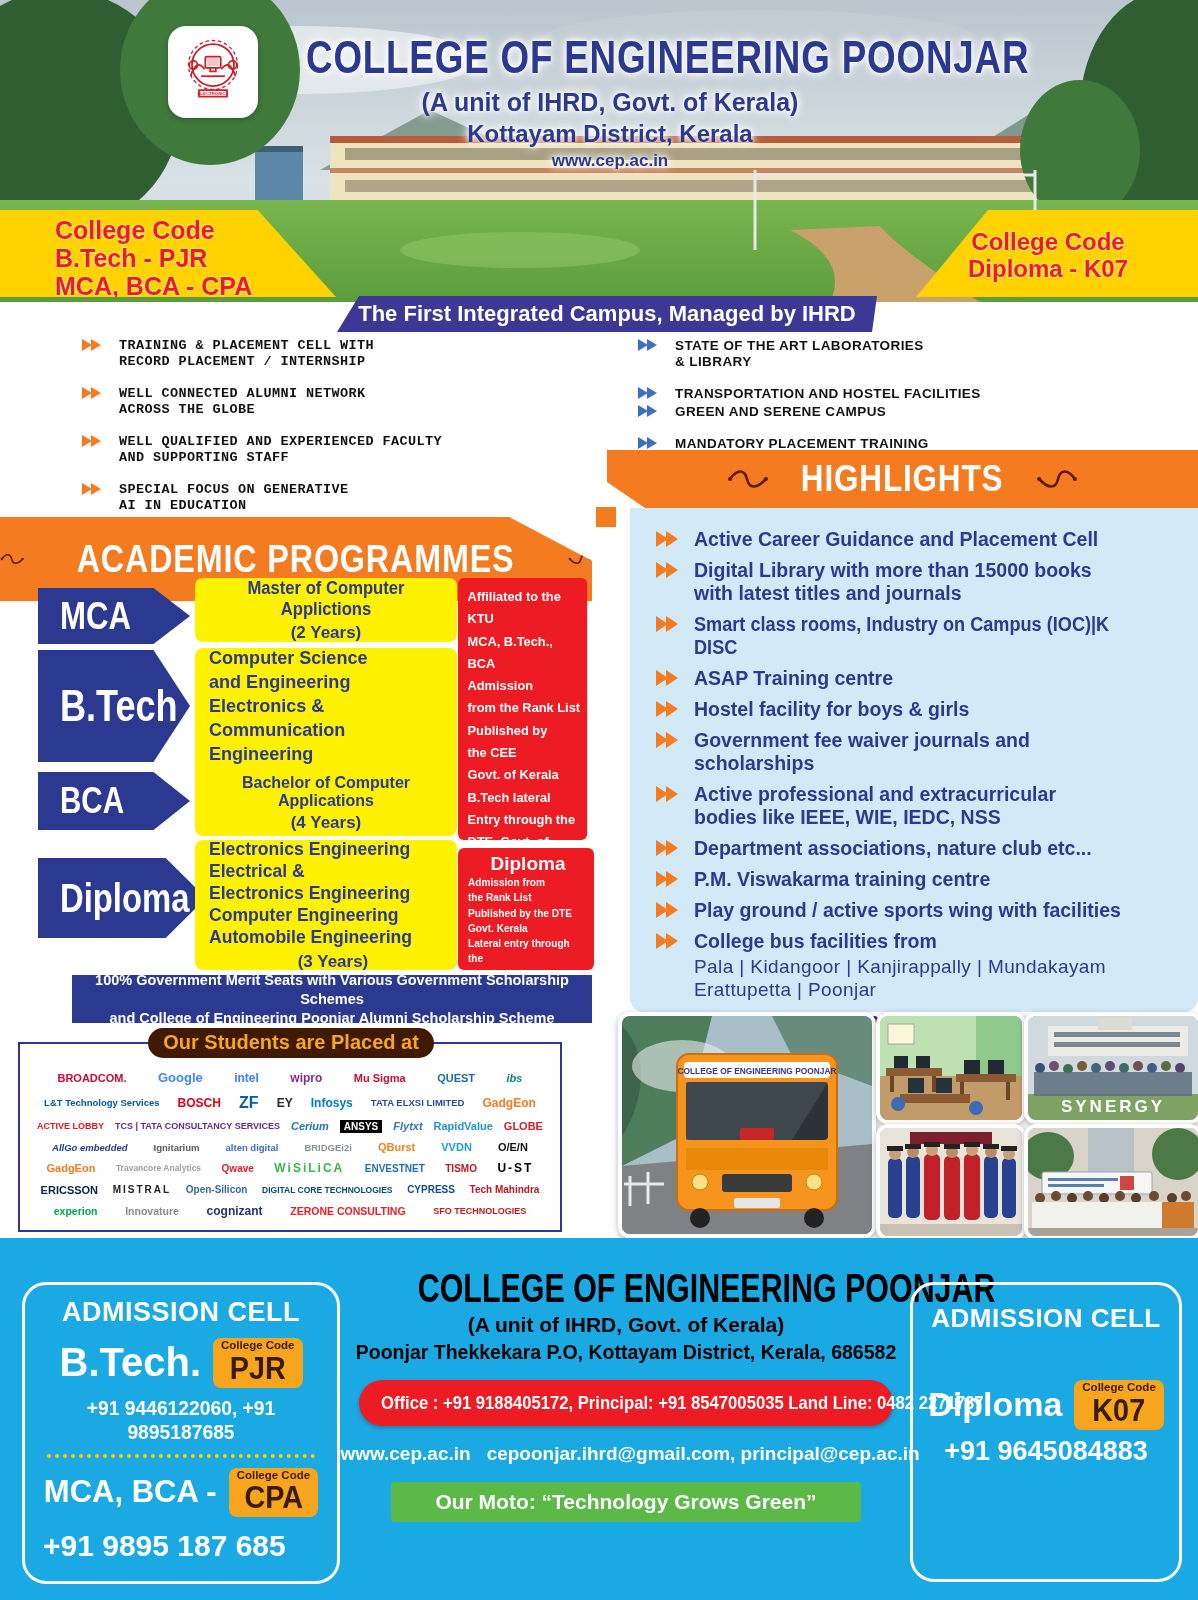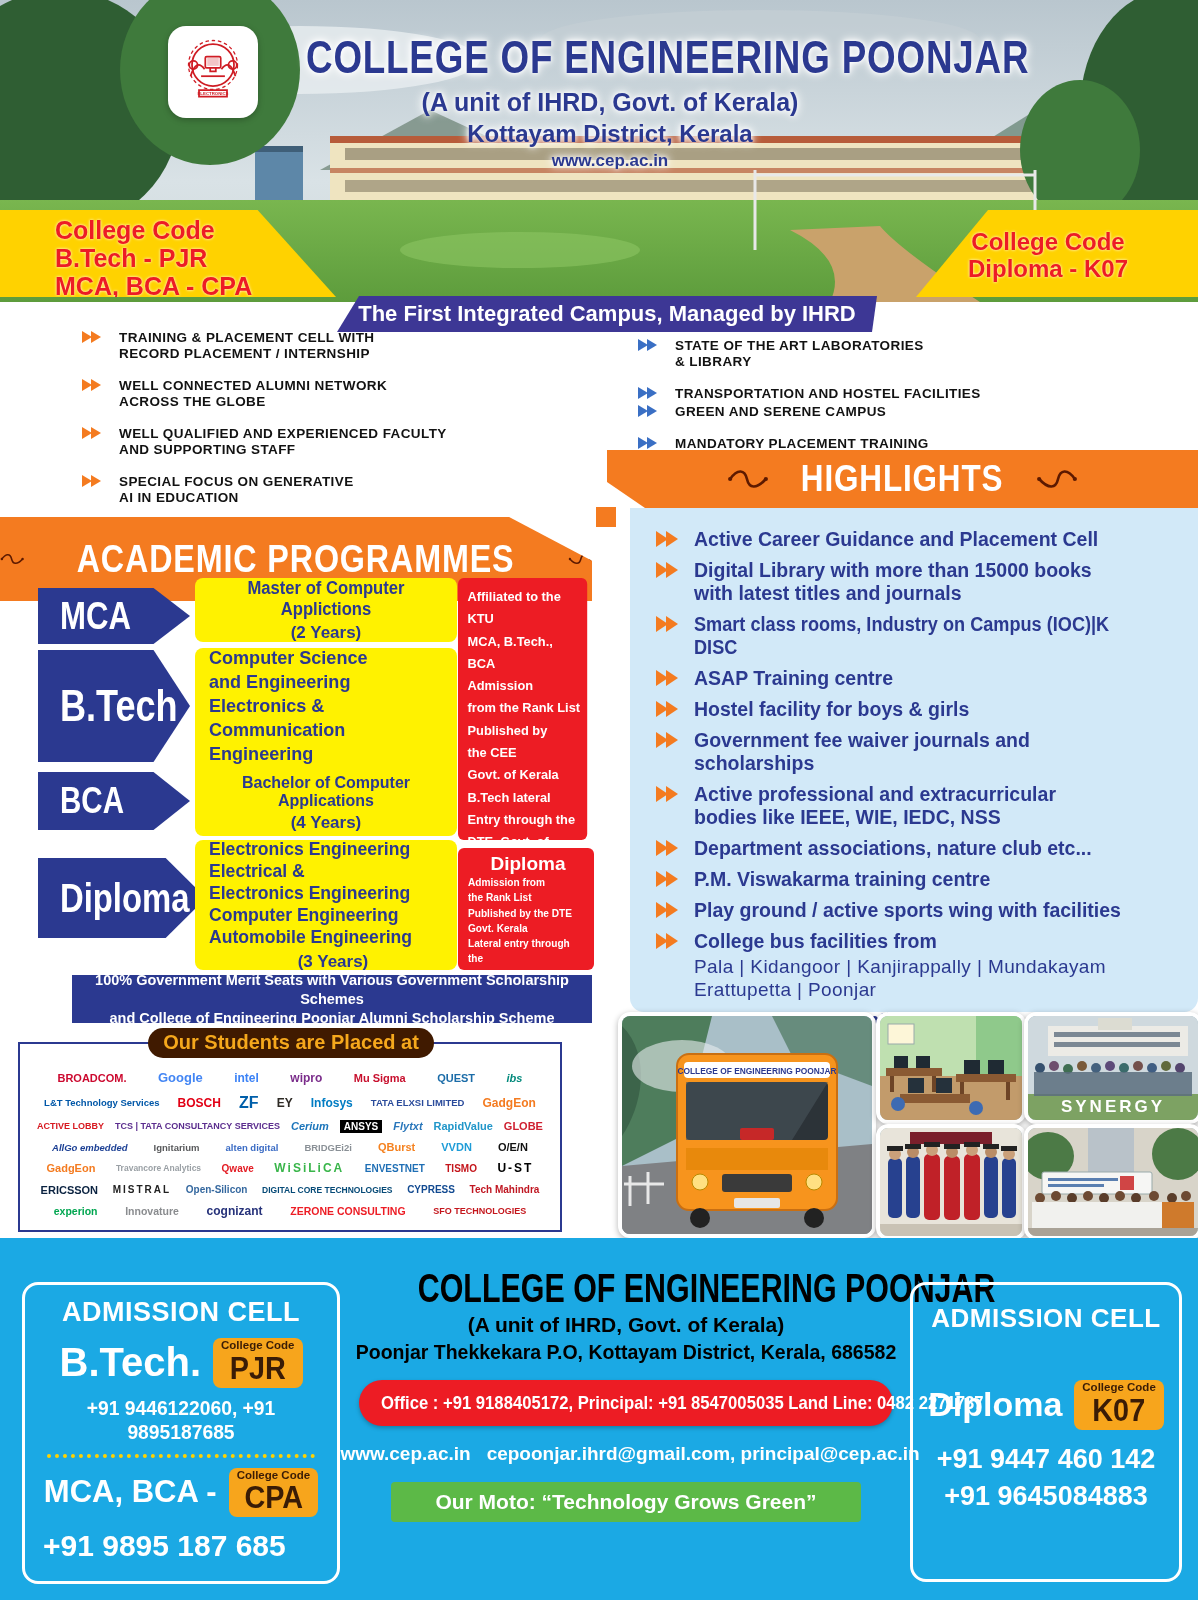--- a/index.html
+++ b/index.html
@@ -48,21 +48,21 @@
   .merit{left:72px;top:975px;width:520px;height:48px;background:#2b3990;color:#fff;font-size:14.5px;font-weight:bold;text-align:center;display:flex;align-items:center;justify-content:center;line-height:19px;}
   
   .place-box{left:18px;top:1042px;width:544px;height:190px;background:#fff;border:2px solid #2b3990;box-sizing:border-box;display:flex;flex-direction:column;justify-content:space-evenly;padding:18px 6px 4px 6px;}
   .place-pill{left:148px;top:1028px;width:286px;height:30px;background:#401a00;border-radius:15px;color:#f5a81c;font-size:20px;font-weight:bold;text-align:center;line-height:29px;z-index:3;}
   .lrow{display:flex;justify-content:space-evenly;align-items:center;font-weight:bold;white-space:nowrap;}
   
   .photo{border:4px solid #fff;border-radius:12px;box-shadow:0 2px 6px rgba(0,0,0,.3);overflow:hidden;background:#9db7c2;}
   .photo svg{display:block;}
   
   .footer{left:0;top:1238px;width:1198px;height:362px;background:#1ba9e4;}
-  .fcard{border:3px solid #fff;border-radius:16px;box-sizing:border-box;color:#fff;text-align:center;}
+  .fcard{border:3px solid #fff;border-radius:24px;box-sizing:border-box;color:#fff;text-align:center;}
   .fcard-title{font-size:27px;font-weight:bold;letter-spacing:.5px;}
   .badge{display:inline-block;background:#f7a51c;border-radius:8px;color:#3a1c06;padding:2px 8px 4px 8px;text-align:center;line-height:1;}
   .badge .bl{font-size:11.5px;font-weight:bold;display:block;}
   .badge .bc{font-size:32px;font-weight:bold;display:block;transform:scaleX(.9);}
   .prog-row{display:flex;align-items:center;justify-content:center;gap:12px;margin-top:10px;}
   .dotted{border-top:4px dotted #ffd200;width:86%;margin:10px auto 4px auto;}
   .fc-name{font-size:40px;font-weight:bold;color:#000;transform:scaleX(.76);transform-origin:center;white-space:nowrap;}
   .fc-unit{font-size:21px;font-weight:bold;color:#000;margin-top:2px;}
   .fc-addr{font-size:19.5px;font-weight:bold;color:#000;margin-top:4px;}
   .red-pill{background:#ed1c24;border-radius:24px;color:#fff;font-weight:bold;font-size:18.5px;display:flex;align-items:center;gap:8px;padding:0 14px;height:46px;box-shadow:0 2px 4px rgba(0,0,0,.25);white-space:nowrap;}
@@ -149,21 +149,21 @@
   </div>
   <div class="abs hero-text">
     <div class="hero-title">COLLEGE OF ENGINEERING POONJAR</div>
     <div class="hero-sub">(A unit of IHRD, Govt. of Kerala)</div>
     <div class="hero-dist">Kottayam District, Kerala</div>
     <div class="hero-web">www.cep.ac.in</div>
   </div>
 
   <div class="abs ribbon">The First Integrated Campus, Managed by IHRD</div>
 
-  <div class="abs feat" style="left:82px;top:330px;width:525px;">
+  <div class="abs feat" style="left:82px;top:338px;width:525px;font-family:Liberation Mono, monospace;">
     <div class="item">
         <span class="chev" style="--c:#f47b20">
           <i></i>
           <b></b>
         </span>
         <span class="pre">TRAINING &amp; PLACEMENT CELL WITH
 RECORD PLACEMENT / INTERNSHIP</span>
       </div>
     <div class="item">
         <span class="chev" style="--c:#f47b20">
@@ -685,18 +685,17 @@
 
     <div class="abs fcard" style="left:910px;top:44px;width:272px;height:300px;padding-top:18px;">
       <div class="fcard-title" style="font-size:26px">ADMISSION CELL</div>
       <div class="prog-row" style="margin-top:46px;">
         <span style="font-size:34px;font-weight:bold;">Diploma</span>
         <span class="badge">
           <span class="bl">College Code</span>
           <span class="bc">K07</span>
         </span>
       </div>
-      <div style="font-size:27px;font-weight:bold;margin-top:14px;">+91 9447 460 142</div>
       <div style="font-size:27px;font-weight:bold;margin-top:6px;">+91 9645084883</div>
     </div>
   </div>
 
 </div>
 
 </body></html>

